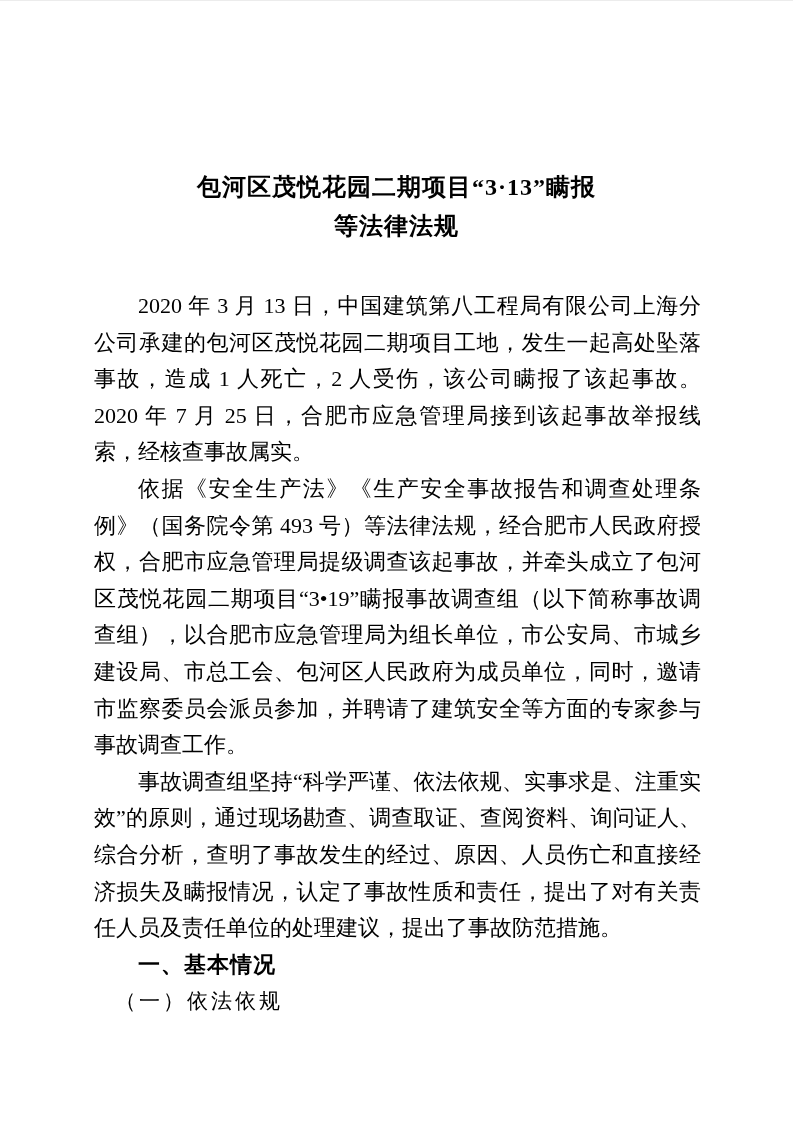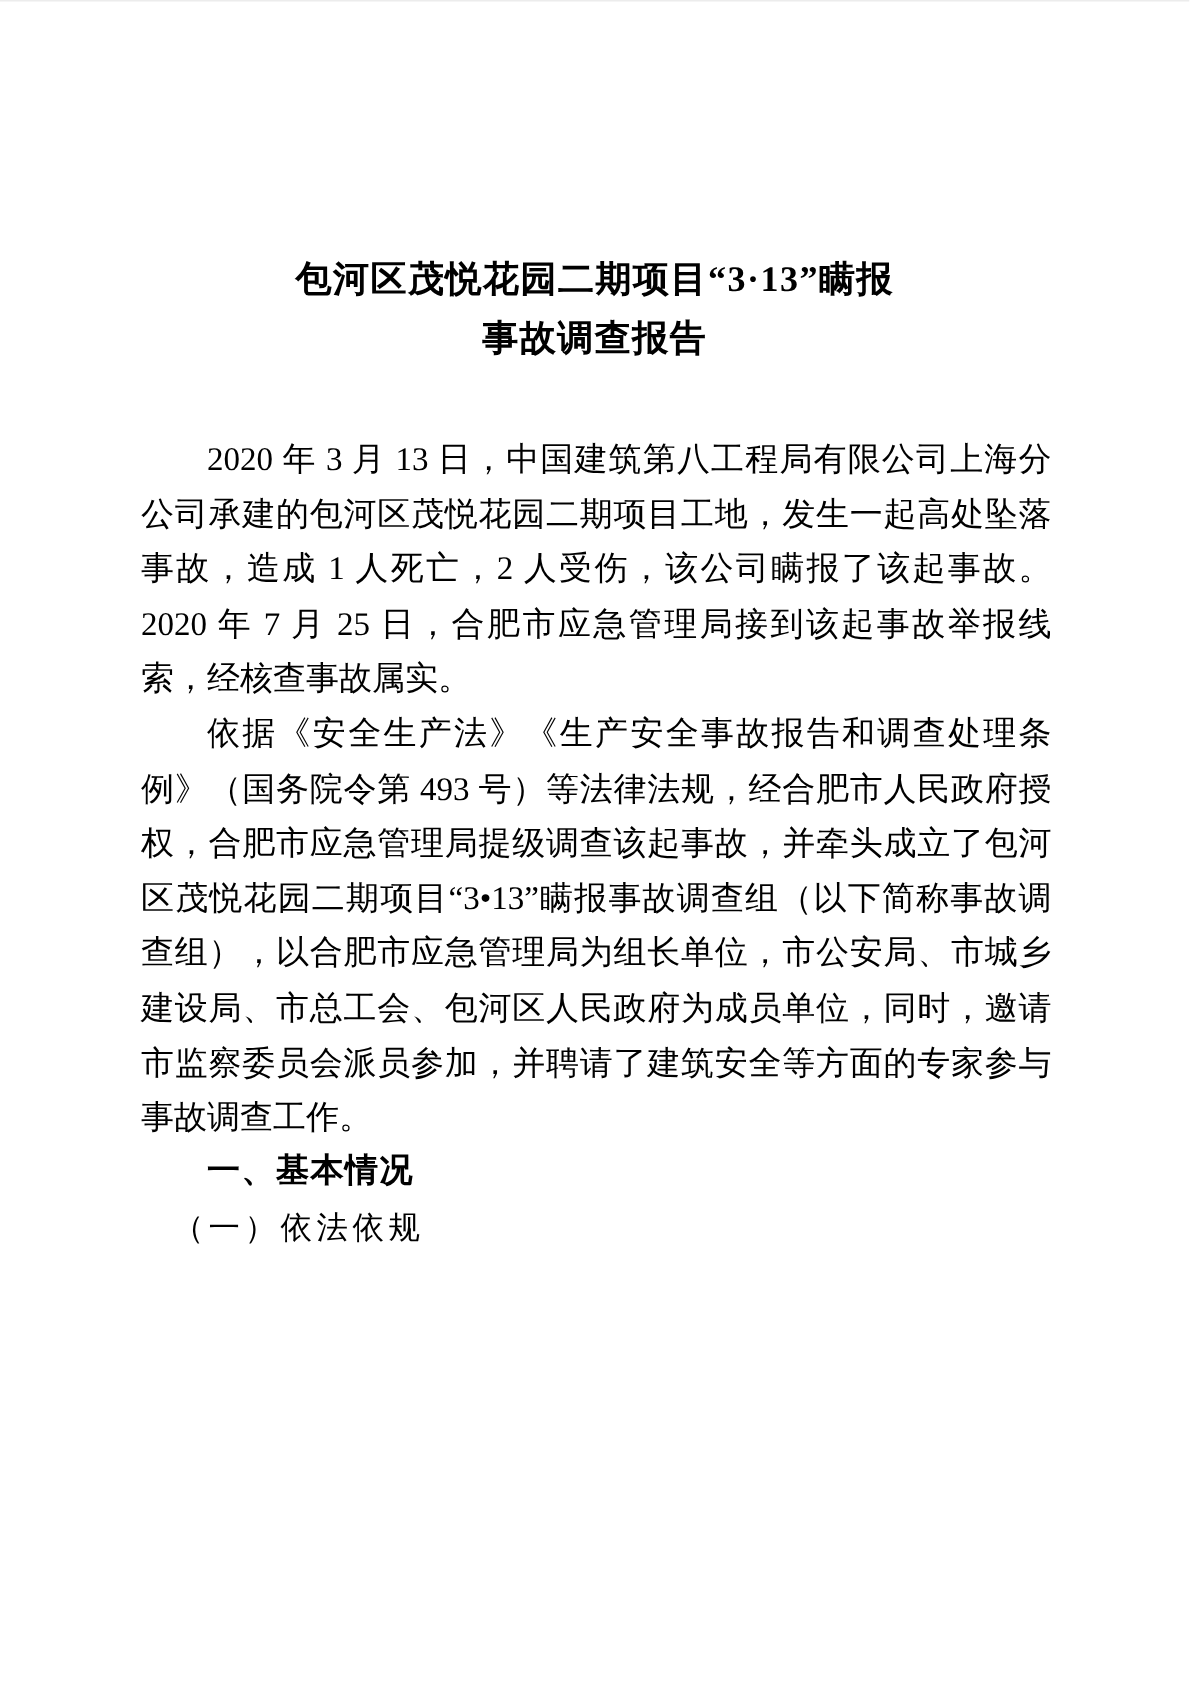--- a/index.html
+++ b/index.html
@@ -37,21 +37,21 @@
   }
   .doc-body p {
     margin: 0;
     padding: 0;
     text-indent: 2em;
   }
   .section-heading {
     margin: 0;
     padding: 0;
     text-indent: 2em;
-    font-family: Liberation Mono, monospace;
+    font-family: Liberation Serif, serif;
     font-weight: bold;
     font-size: 22px;
     line-height: 36.6px;
     letter-spacing: 1px;
   }
   .sub-heading {
     margin: 0;
     padding: 0;
     text-indent: 1em;
     font-family: "Liberation Serif", serif;
@@ -61,23 +61,24 @@
     letter-spacing: 3px;
   }
 </style>
 </head>
 <body>
 
 <div class="page">
 
   <h1 class="doc-title">
     <span>包河区茂悦花园二期项目“3·13”瞒报</span><br>
-    <span>事故调查报告</span>
+    <span>等法律法规</span>
   </h1>
 
   <div class="doc-body">
     <p>2020 年 3 月 13 日，中国建筑第八工程局有限公司上海分公司承建的包河区茂悦花园二期项目工地，发生一起高处坠落事故，造成 1 人死亡，2 人受伤，该公司瞒报了该起事故。2020 年 7 月 25 日，合肥市应急管理局接到该起事故举报线索，经核查事故属实。</p>
-    <p>依据《安全生产法》《生产安全事故报告和调查处理条例》（国务院令第 493 号）等法律法规，经合肥市人民政府授权，合肥市应急管理局提级调查该起事故，并牵头成立了包河区茂悦花园二期项目“3•13”瞒报事故调查组（以下简称事故调查组），以合肥市应急管理局为组长单位，市公安局、市城乡建设局、市总工会、包河区人民政府为成员单位，同时，邀请市监察委员会派员参加，并聘请了建筑安全等方面的专家参与事故调查工作。</p>
+    <p>依据《安全生产法》《生产安全事故报告和调查处理条例》（国务院令第 493 号）等法律法规，经合肥市人民政府授权，合肥市应急管理局提级调查该起事故，并牵头成立了包河区茂悦花园二期项目“3•19”瞒报事故调查组（以下简称事故调查组），以合肥市应急管理局为组长单位，市公安局、市城乡建设局、市总工会、包河区人民政府为成员单位，同时，邀请市监察委员会派员参加，并聘请了建筑安全等方面的专家参与事故调查工作。</p>
+    <p>事故调查组坚持“科学严谨、依法依规、实事求是、注重实效”的原则，通过现场勘查、调查取证、查阅资料、询问证人、综合分析，查明了事故发生的经过、原因、人员伤亡和直接经济损失及瞒报情况，认定了事故性质和责任，提出了对有关责任人员及责任单位的处理建议，提出了事故防范措施。</p>
     <h2 class="section-heading">一、基本情况</h2>
     <h3 class="sub-heading">（一）依法依规</h3>
   </div>
 
 </div>
 
 </body></html>

